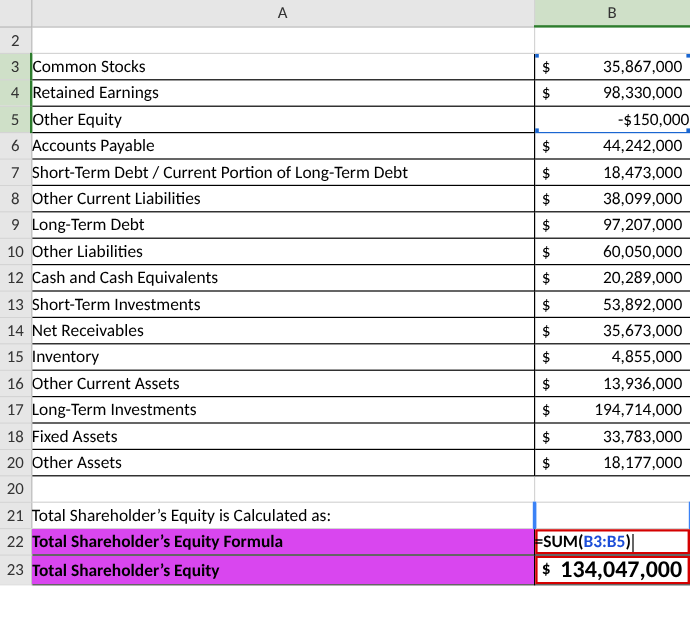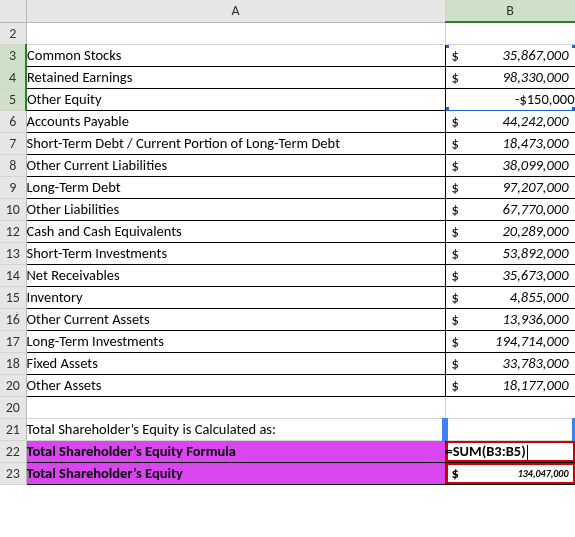--- a/index.html
+++ b/index.html
@@ -63,56 +63,55 @@
   .currency { position: relative; }
   .currency .sym {
     position: absolute;
     left: 6px;
     top: 1px;
   }
   .currency .val {
     display: block;
     text-align: right;
     padding-right: 6px;
-    font-style: italic;
   }
   .neg { text-align: right; padding-right: 6px; }
   .empty .cell { border: none; border-right:1px solid #d4d4d4; border-bottom:1px solid #d4d4d4; }
-  .noborder .cell { border-left:none; border-top:none; border-bottom:1px solid #d4d4d4; border-right:6px solid #3b82f6;margin-top:26px;}
+  .noborder .cell { border-left:none; border-top:none; border-bottom:1px solid #d4d4d4; border-right:3px solid #3b82f6;margin-top:26px;}
   .selhandle {
     position: absolute;
     width: 6px;
     height: 6px;
     background: #1a66d1;
     z-index: 3;
   }
   .hiA { background: #d946ef; font-weight: bold; border:1px solid #000;}
   .hiB { background: #fff; font-weight: bold; border:1px solid #000;}
   .redbox { box-shadow: inset 0 0 0 2px #d40000; }
   .formula {
     text-align: left;
     padding-left: 6px;
     font-family: Calibri, Arial, sans-serif;
   }
-  .formula .ref { color: #000000; font-weight: bold; }
+  .formula .ref { color: #1d4ed8; font-weight: bold; }
   .formula .cursor {
     display:inline-block;
     width:1px;
     height:15px;
     background:#000;
     vertical-align:middle;
     margin-left:1px;
   }
   .overflow-left {
     overflow: visible;
   }
   .colhdr.selcol { background:#cfe0c8; border-bottom:2px solid #2d7d2d;}
   .rowhdr.selrow { background:#cfe0c8; border-right:2px solid #2d7d2d;}
   .bigval .sym { font-weight:bold; }
-  .bigval .val { font-weight:bold; font-size:10px; }
+  .bigval .val { font-weight:bold; font-size:20px; }
   .selwrap { position:relative; }
 </style>
 </head>
 <body>
 
 <table class="sheet">
   <colgroup>
     <col style="width:26px">
     <col class="colA">
     <col class="colB">
@@ -188,21 +187,21 @@
         <td class="cell currency">
           <span class="sym">$</span>
           <span class="val">97,207,000</span>
         </td>
       </tr>
   <tr class="databox">
         <th class="rowhdr">10</th>
         <td class="cell label">Other Liabilities</td>
         <td class="cell currency">
           <span class="sym">$</span>
-          <span class="val">67,770,000</span>
+          <span class="val">60,050,000</span>
         </td>
       </tr>
   <tr class="databox">
         <th class="rowhdr">12</th>
         <td class="cell label">Cash and Cash Equivalents</td>
         <td class="cell currency">
           <span class="sym">$</span>
           <span class="val">20,289,000</span>
         </td>
       </tr>

